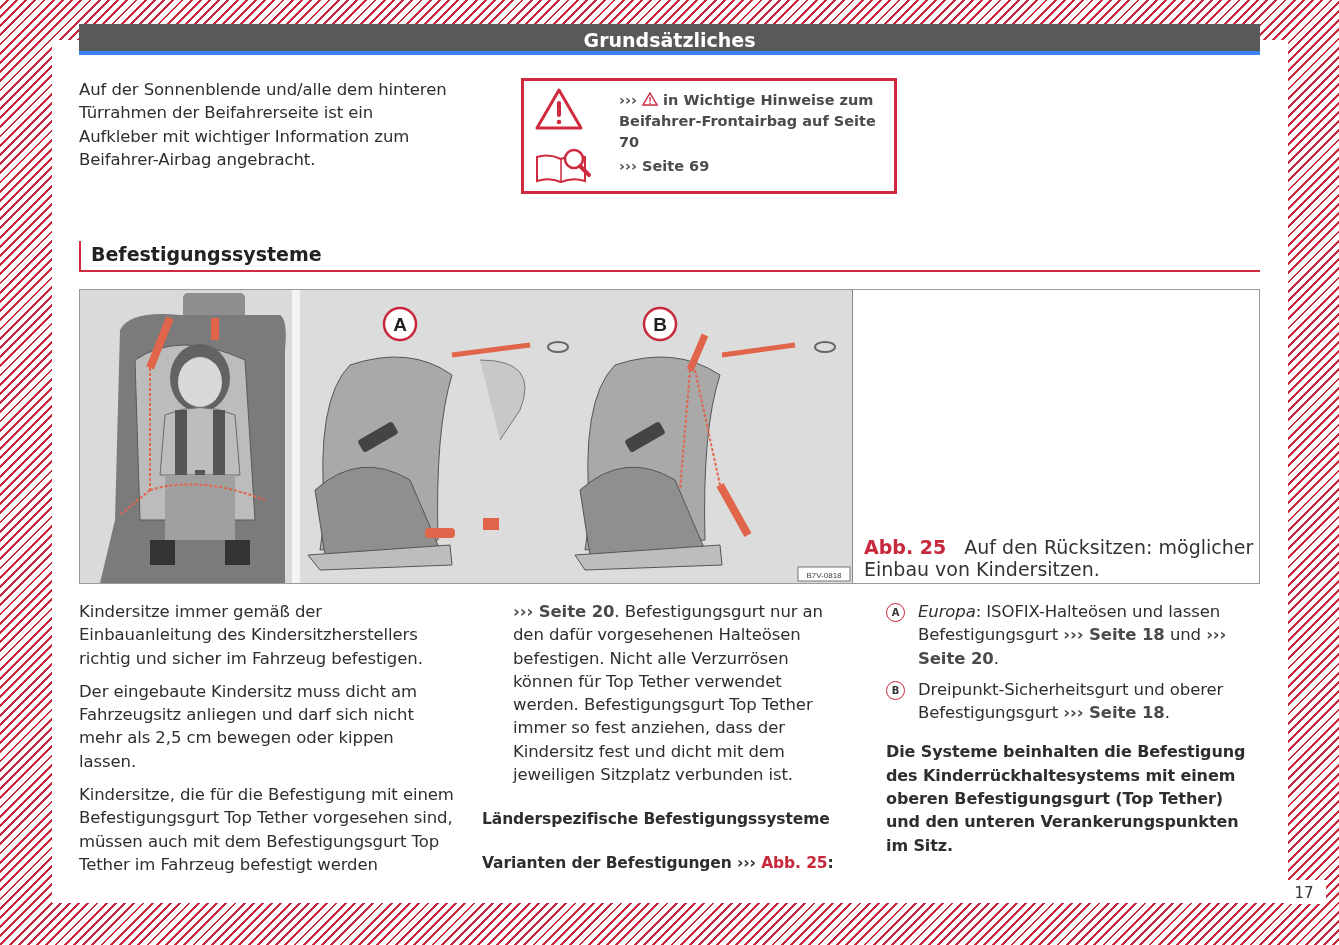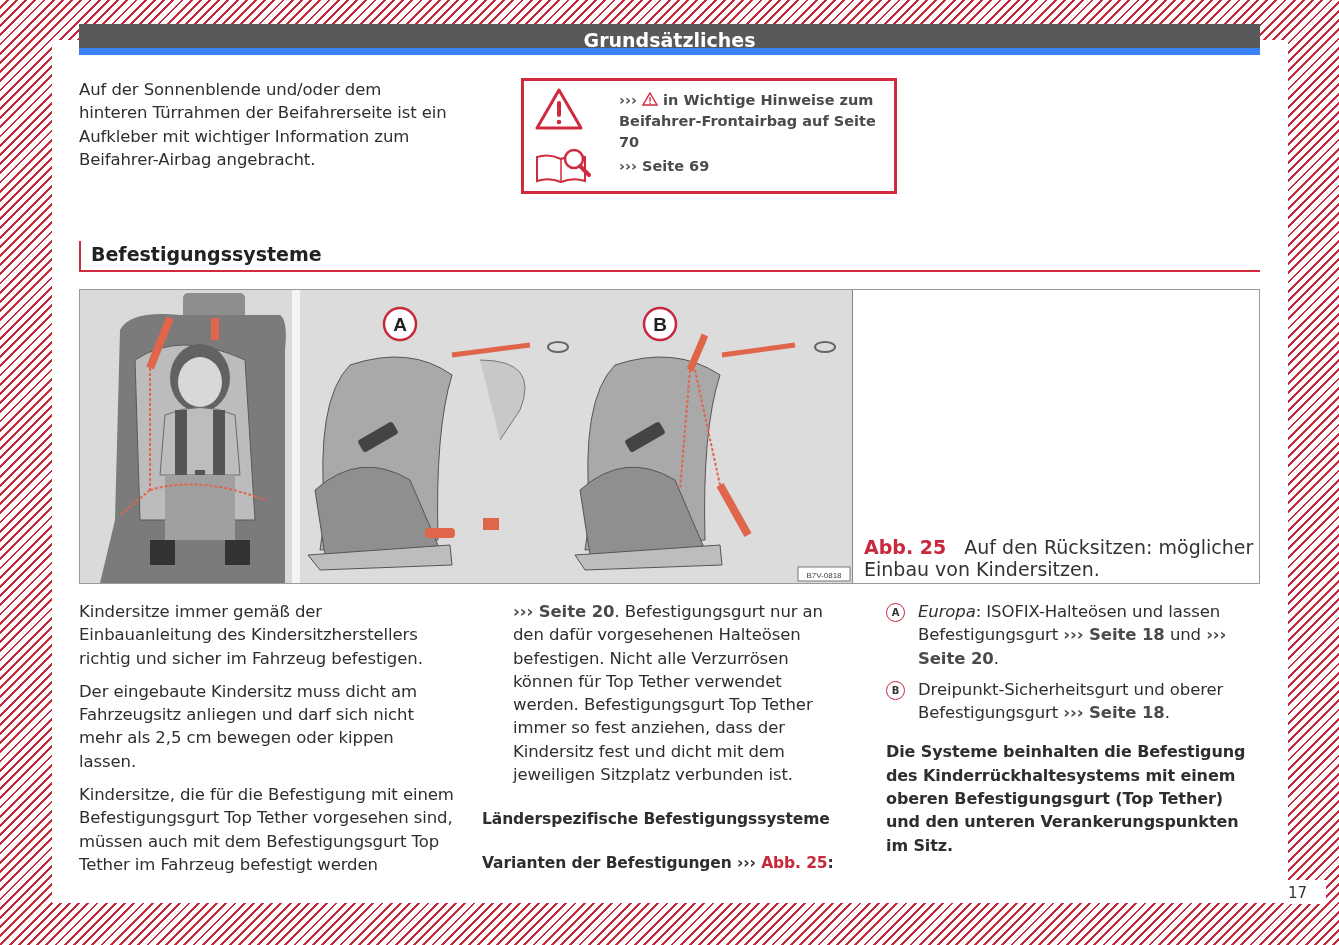--- a/index.html
+++ b/index.html
@@ -5,24 +5,24 @@
   html,body{margin:0;padding:0;}
   body{
     width:1339px;height:945px;position:relative;overflow:hidden;
     font-family:"DejaVu Sans","Liberation Sans",sans-serif;
     color:#2b2b2b;
     background:
       repeating-linear-gradient(135deg,#ffffff 0px,#ffffff 4.5px,#c8283c 4.5px,#c8283c 6.5px);
   }
   .sheet{position:absolute;left:52px;top:40px;width:1236px;height:863px;background:#fff;}
   .pagenum-box{position:absolute;left:1288px;top:880px;width:38px;height:24px;background:#fff;
-    font-size:15px;color:#333;text-align:left;padding-right:6px;box-sizing:border-box;line-height:26px;}
+    font-size:15px;color:#333;text-align:center;padding-right:6px;box-sizing:border-box;line-height:26px;}
   .topbar{position:absolute;left:79px;top:24px;width:1181px;height:31px;background:#58595b;
     color:#fff;font-weight:bold;font-size:19px;text-align:center;line-height:32px;
-    border-bottom:7px solid #3b82f6;box-sizing:border-box;}
+    border-bottom:4px solid #3b82f6;box-sizing:border-box;}
   .p{position:absolute;font-size:16.5px;line-height:23.3px;color:#2e2e2e;letter-spacing:-0.1px;}
   .p p{margin:0 0 10px 0;}
   .b{font-weight:bold;}
   .red{color:#c8283c;}
   .ref{font-weight:bold;color:#4a4a4a;}
   .warnbox{position:absolute;left:481px;top:78px;width:376px;height:116px;border:3px solid #d02a3e;box-sizing:border-box;background:#fff;margin-left:40px;}
   .warnbox .row{position:absolute;left:95px;font-size:14.5px;font-weight:bold;color:#4b4b4b;line-height:21px;}
   .section-title{position:absolute;left:79px;top:241px;width:1181px;height:31px;border-left:2px solid #d02a3e;border-bottom:2px solid #d02a3e;box-sizing:border-box;}
   .section-title span{position:absolute;left:10px;top:2px;font-size:19px;font-weight:bold;color:#222;}
   .figure{position:absolute;left:79px;top:289px;width:1181px;height:295px;border:1px solid #9a9a9a;box-sizing:border-box;background:#fff;}
@@ -32,21 +32,21 @@
   .litem{position:relative;padding-left:32px;margin-bottom:8px;}
   .litem .circ{position:absolute;left:0;top:3px;}
 </style>
 </head>
 <body>
 
 <div class="sheet"></div>
 
 <div class="topbar">Grundsätzliches</div>
 
-<div class="p" style="left:79px;top:78px;width:375px;font-size:16.5px;">Auf der Sonnenblende und/oder dem hinteren Türrahmen der Beifahrerseite ist ein Aufkleber mit wichtiger Information zum Beifahrer-Airbag angebracht.</div>
+<div class="p" style="left:79px;top:78px;width:375px;font-size:16.5px;">Auf der Sonnenblende und/alle dem hinteren Türrahmen der Beifahrerseite ist ein Aufkleber mit wichtiger Information zum Beifahrer-Airbag angebracht.</div>
 
 <div class="warnbox">
   <svg style="position:absolute;left:10px;top:6px" width="50" height="44" viewBox="0 0 50 44">
     <path d="M25 3 L47 41 L3 41 Z" fill="none" stroke="#d02a3e" stroke-width="3" stroke-linejoin="round"></path>
     <rect x="23" y="14" width="4" height="16" rx="2" fill="#d02a3e"></rect>
     <circle cx="25" cy="35" r="2.3" fill="#d02a3e"></circle>
   </svg>
   <div class="row" style="top:9px;width:275px;">
     <span>›››</span>
     <svg width="16" height="14" viewBox="0 0 16 14" style="vertical-align:-1px">

